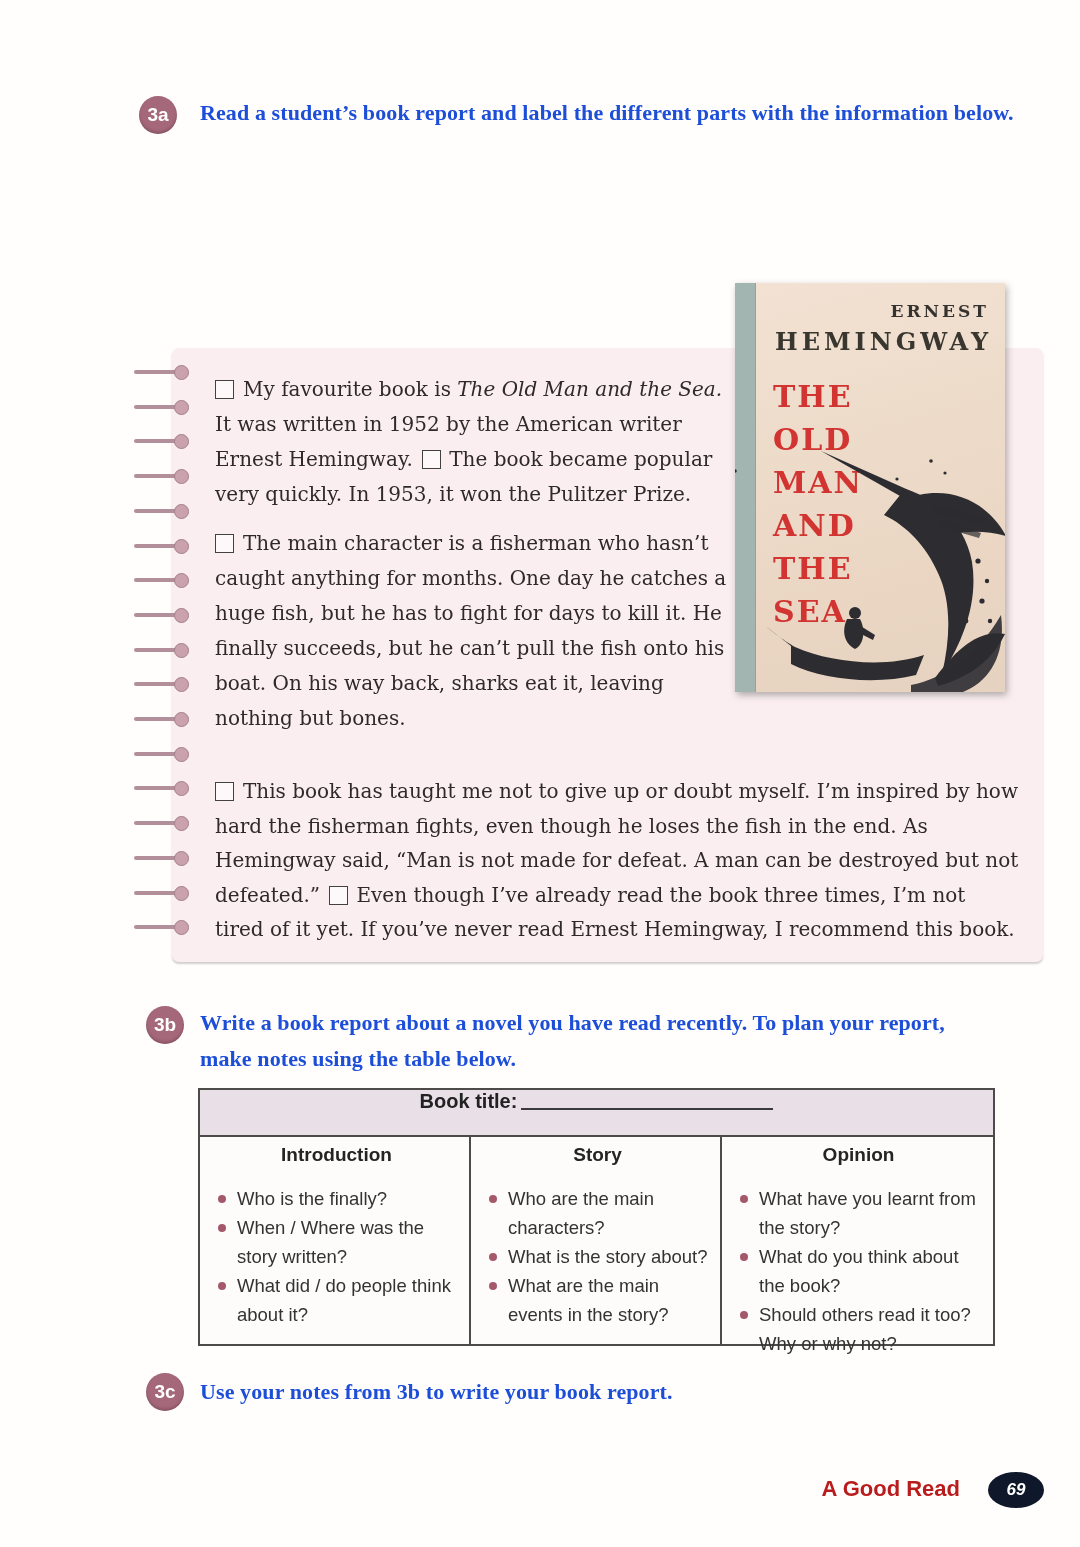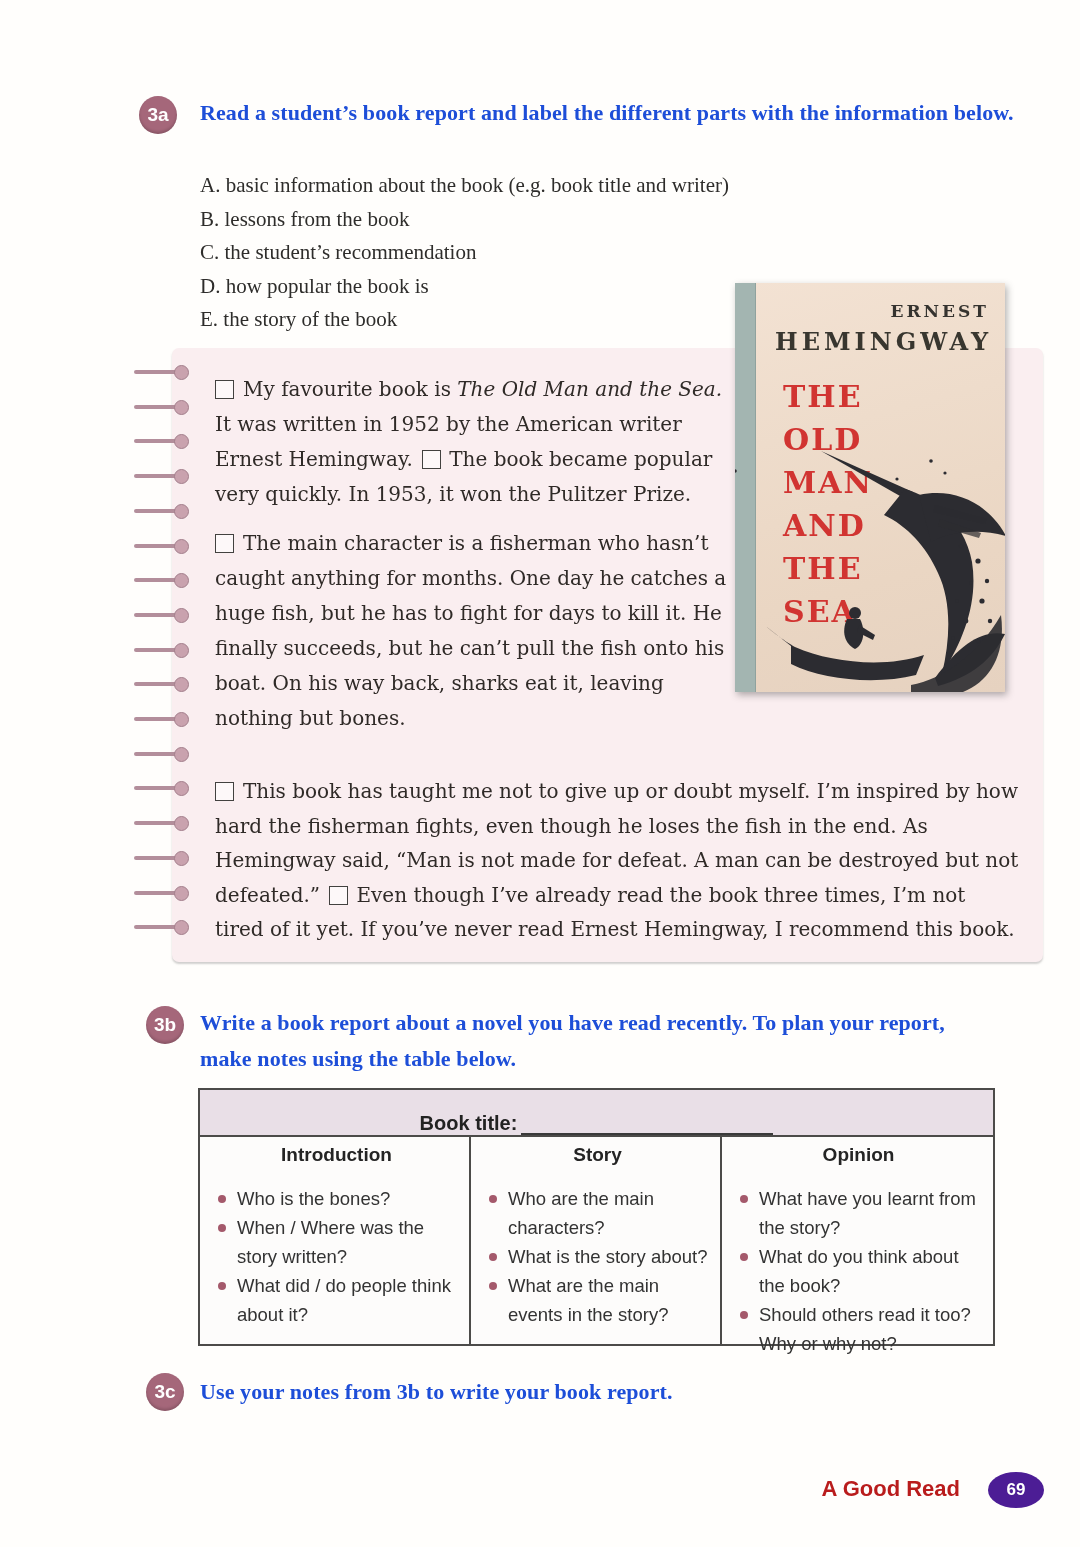--- a/index.html
+++ b/index.html
@@ -62,35 +62,35 @@
   .cov-author1 {
     position:absolute; right:16px; top:18px;
     font-family:"DejaVu Serif", serif; font-weight:bold; font-size:17px;
     letter-spacing:3px; color:#35332f;
   }
   .cov-author2 {
     position:absolute; left:40px; top:44px; width:222px; text-align:left;
     font-family:"DejaVu Serif", serif; font-weight:bold; font-size:24px;
     letter-spacing:4px; color:#38362f;
   }
-  .cov-title { position:absolute; left:48px; top:92px; }
+  .cov-title { position:absolute; left:38px; top:92px; }
   .cov-title div {
     font-family:"DejaVu Serif", serif; font-weight:bold; font-size:30px;
     letter-spacing:2px; line-height:43px; color:#d13431;
   }
   .cov-art { position:absolute; left:0; top:0; }
   
   .btable {
     position:absolute; left:198px; top:1088px; width:797px; height:258px;
     border:2.5px solid #4c4b49; background:#fdfcfb;
     font-family:"Liberation Sans", sans-serif;
   }
   .btable-header {
     height:47px; background:#e9dfe7; border-bottom:2px solid #4c4b49;
-    display:flex; align-items:flex-end; justify-content:center;
+    display:flex; align-items:flex-start; justify-content:center;
     font-size:20px; font-weight:bold; color:#222;
   }
   .blank-line { display:inline-block; width:252px; border-bottom:2.5px solid #3a3a3a; height:20px; margin-left:4px; }
   .btable-cols { display:flex; height:208px; }
   .bcol { padding:7px 6px 0 10px; }
   .bcol + .bcol { border-left:2px solid #4c4b49; }
   .bcol.c1 { width:269px; }
   .bcol.c2 { width:251px; }
   .bcol.c3 { width:271px; }
   .bcol h4 { text-align:center; font-size:19px; color:#242424; margin-bottom:18px; font-weight:bold; }
@@ -101,39 +101,32 @@
     border-radius:50%; background:#a4596b;
   }
   
   .footer-label {
     position:absolute; right:120px; top:1476px;
     font-family:"Liberation Sans", sans-serif; font-weight:bold; font-size:22px;
     color:#b91c1c;
   }
   .page-badge {
     position:absolute; left:988px; top:1472px; width:56px; height:36px;
-    background:#4c1d95; border-radius:50%;
+    background:#0f172a; border-radius:50%;
     display:flex; align-items:center; justify-content:center;
-    font-family:"Liberation Sans", sans-serif; font-weight:bold; font-size:17px; color:#fff;
+    font-family:"Liberation Sans", sans-serif; font-weight:bold; font-size:17px; color:#fff;font-style:italic;
   }
 </style>
 </head>
 <body>
 
 <div class="page">
 
   <div class="badge" style="left:139px; top:96px;">3a</div>
   <div class="instr" style="left:200px; top:95px; width:832px;">Read a student’s book report and label the different parts with the information below.</div>
-  <div class="options">
-    <div>A. basic information about the book (e.g. book title and writer)</div>
-    <div>B. lessons from the book</div>
-    <div>C. the student’s recommendation</div>
-    <div>D. how popular the book is</div>
-    <div>E. the story of the book</div>
-  </div>
 
   <div class="notebook">
     <div class="spirals">
         <div class="prong" style="top: 0px;"></div>
         <div class="prong" style="top: 34.7px;"></div>
         <div class="prong" style="top: 69.4px;"></div>
         <div class="prong" style="top: 104.1px;"></div>
         <div class="prong" style="top: 138.8px;"></div>
         <div class="prong" style="top: 173.5px;"></div>
         <div class="prong" style="top: 208.2px;"></div>
@@ -220,21 +213,21 @@
 
   <div class="btable">
     <div class="btable-header">
       <span>Book title:</span>
       <span class="blank-line"></span>
     </div>
     <div class="btable-cols">
       <div class="bcol c1">
         <h4>Introduction</h4>
         <ul>
-          <li>Who is the bones?</li>
+          <li>Who is the finally?</li>
           <li>When / Where was the story written?</li>
           <li>What did / do people think about it?</li>
         </ul>
       </div>
       <div class="bcol c2">
         <h4>Story</h4>
         <ul>
           <li>Who are the main characters?</li>
           <li>What is the story about?</li>
           <li>What are the main events in the story?</li>

